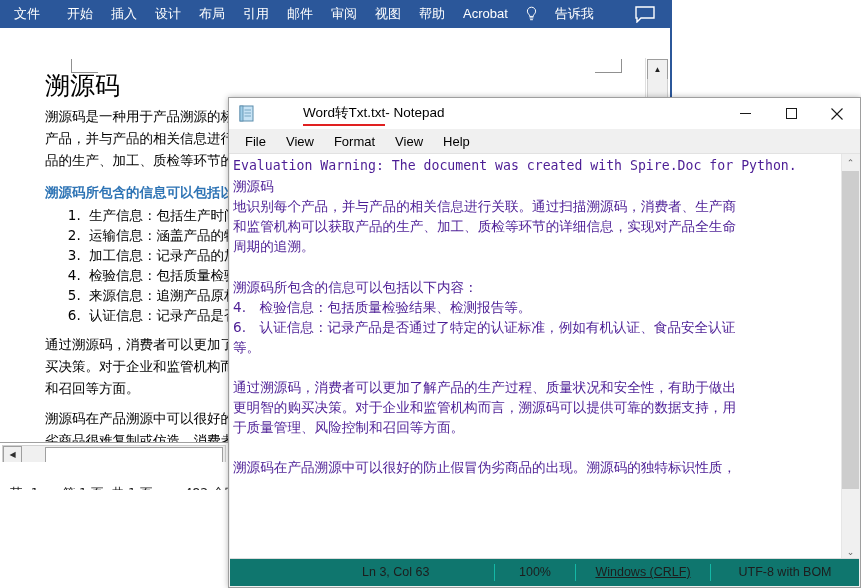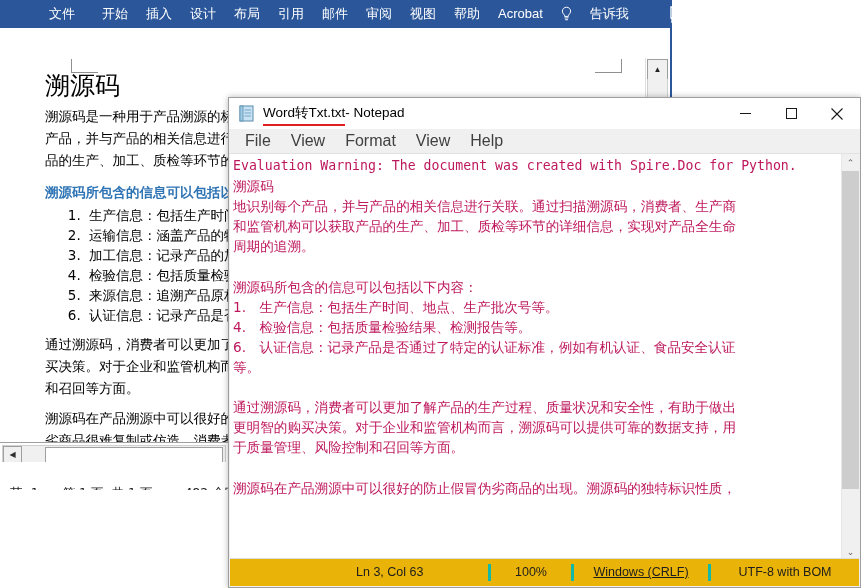--- a/index.html
+++ b/index.html
@@ -31,21 +31,20 @@
 
   #word-ribbon {
     position: absolute;
     left: 0; top: 0;
     width: 672px;
     height: 28px;
     background: #2b579a;
     display: flex;
     align-items: center;
     white-space: nowrap;
-    padding-left: 35px;
   }
   .ribbon-tab {
     color: #ffffff;
     font-size: 13px;
     padding: 0 9px;
     line-height: 28px;
     height: 28px;
     font-family: "Liberation Sans", sans-serif;
     cursor: default;
   }
@@ -220,20 +219,21 @@
     box-sizing: border-box;
     box-shadow: 0 0 6px rgba(0,0,0,0.28);
   }
 
   #np-titlebar {
     position: relative;
     height: 31px;
     background: #ffffff;
     display: flex;
     align-items: center;
+    gap: 40px;
   }
   #np-icon {
     margin-left: 9px;
     width: 17px; height: 17px;
     position: relative;
   }
   #np-title-wrap {
     margin-left: 8px;
     position: relative;
     display: flex;
@@ -268,43 +268,43 @@
 
   #np-menubar {
     height: 24px;
     background: #f0f0f0;
     display: flex;
     align-items: center;
     padding-left: 6px;
     border-bottom: 1px solid #e2e2e2;
   }
   .np-menu-item {
-    font-size: 16px;
-    color: #404040;
+    font-size: 13px;
+    color: #000000;
     padding: 2px 10px;
     font-family: "Liberation Sans", sans-serif;
     cursor: default;
   }
 
   #np-textarea {
     position: absolute;
     left: 1px; top: 56px;
     width: 614px;
     height: 406px;
     background: #ffffff;
     border-right: 1px solid #e6e6e6;
     overflow: hidden;
     padding: 2px 3px 0 3px;
     box-sizing: border-box;
   }
   .np-line {
     font-family: "DejaVu Sans Mono", "Liberation Mono", monospace;
     font-size: 13.2px;
     line-height: 20.1px;
-    color: #be185d;
+    color: #4c1d95;
     white-space: pre;
     letter-spacing: 0px;
   }
   .np-line.cjk {
     font-family: "DejaVu Sans", "Liberation Sans", sans-serif;
     font-size: 13.6px;
   }
   .np-blank { height: 20.1px; }
 
   #np-vscroll {
@@ -330,32 +330,32 @@
     width: 17px;
     height: 318px;
     background: #cdcdcd;
   }
 
   #np-statusbar {
     position: absolute;
     left: 1px; bottom: 1px;
     width: 629px;
     height: 27px;
-    background: #eab308;
+    background: #0f766e;
     border-top: 1px solid #dcdcdc;
     display: flex;
     align-items: center;
     justify-content: flex-end;
     font-size: 12.5px;
     color: #1d1d1d;
     font-family: "Liberation Sans", sans-serif;
   }
   .np-status-cell {
     padding: 0 14px;
-    border-left: 3px solid #14b8a6;
+    border-left: 1px solid #14b8a6;
     height: 17px;
     line-height: 17px;
     display: flex; align-items: center;
     white-space: nowrap;
   }
   .np-status-cell.first { border-left: none; }
   #np-status-cursor { min-width: 118px; justify-content: flex-start; }
   #np-status-zoom { min-width: 52px; justify-content: center; }
   #np-status-eol { min-width: 106px; justify-content: center; text-decoration: underline; }
   #np-status-enc { min-width: 120px; justify-content: center; }
@@ -496,21 +496,20 @@
     </div>
 
     <div id="np-textarea">
         <div class="np-line">Evaluation Warning: The document was created with Spire.Doc for Python.</div>
         <div class="np-line cjk">溯源码</div>
         <div class="np-line cjk">地识别每个产品，并与产品的相关信息进行关联。通过扫描溯源码，消费者、生产商</div>
         <div class="np-line cjk">和监管机构可以获取产品的生产、加工、质检等环节的详细信息，实现对产品全生命</div>
         <div class="np-line cjk">周期的追溯。</div>
         <div class="np-line cjk np-blank">&nbsp;</div>
         <div class="np-line cjk">溯源码所包含的信息可以包括以下内容：</div>
-        <div class="np-line cjk">1.　生产信息：包括生产时间、地点、生产批次号等。</div>
         <div class="np-line cjk">4.　检验信息：包括质量检验结果、检测报告等。</div>
         <div class="np-line cjk">6.　认证信息：记录产品是否通过了特定的认证标准，例如有机认证、食品安全认证</div>
         <div class="np-line cjk">等。</div>
         <div class="np-line cjk np-blank">&nbsp;</div>
         <div class="np-line cjk">通过溯源码，消费者可以更加了解产品的生产过程、质量状况和安全性，有助于做出</div>
         <div class="np-line cjk">更明智的购买决策。对于企业和监管机构而言，溯源码可以提供可靠的数据支持，用</div>
         <div class="np-line cjk">于质量管理、风险控制和召回等方面。</div>
         <div class="np-line cjk np-blank">&nbsp;</div>
         <div class="np-line cjk">溯源码在产品溯源中可以很好的防止假冒伪劣商品的出现。溯源码的独特标识性质，</div>
       </div>

